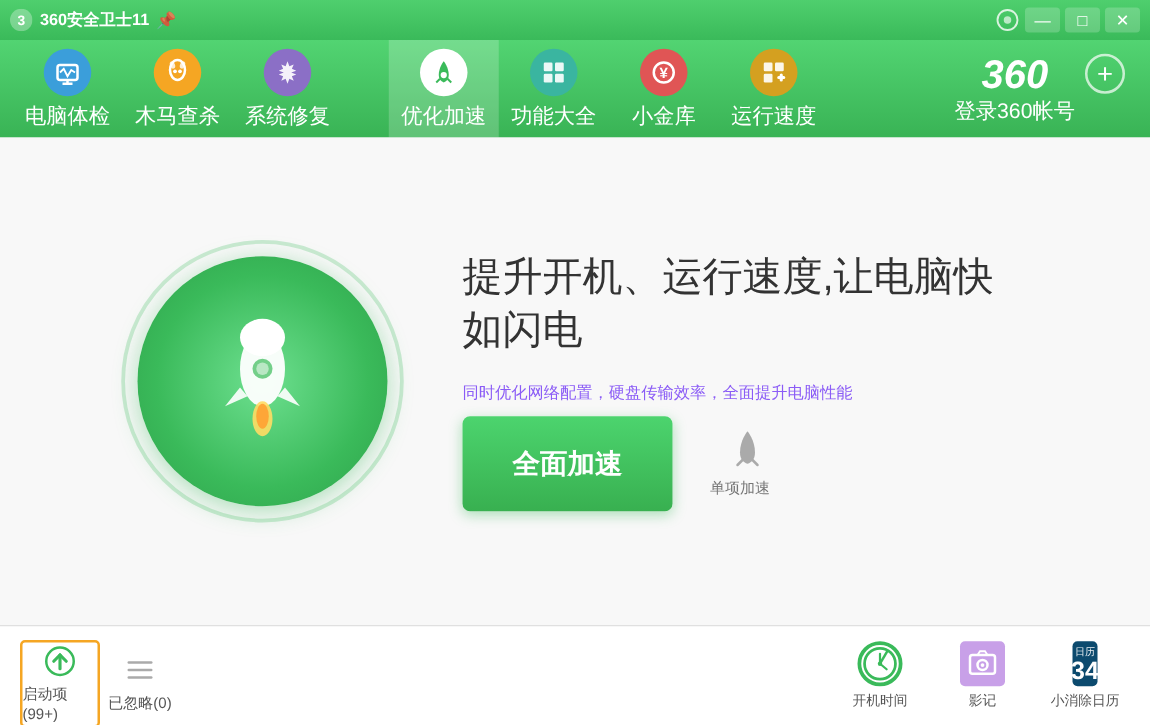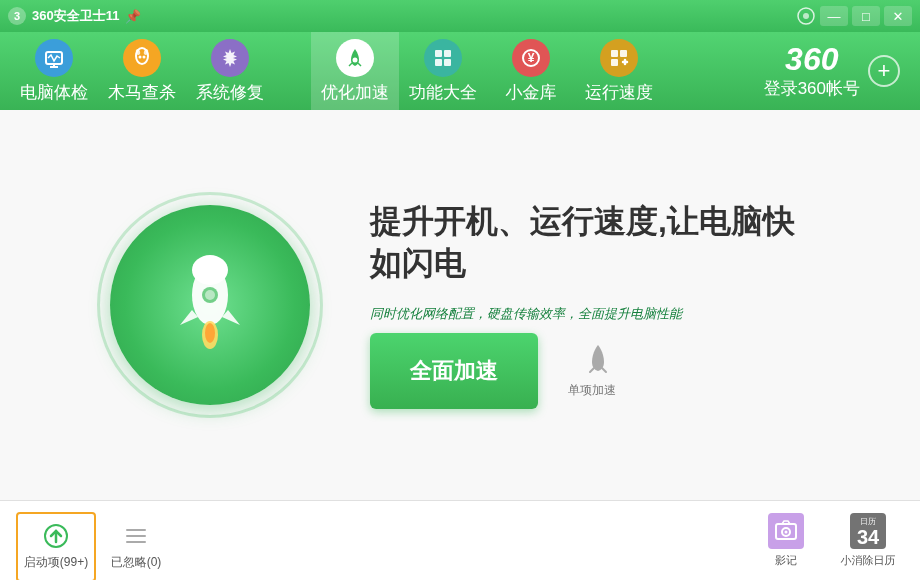--- a/index.html
+++ b/index.html
@@ -94,21 +94,21 @@
     .nav-icon.green-active {
       background: white;
       color: #3aba5a;
     }
     .nav-label { color: white; font-size: 17px; }
 
     
     .logo-area {
       margin-left: auto;
       display: flex;
-      align-items: center;
+      align-items: flex-start;
       gap: 8px;
       color: white;
     }
     .logo-360 {
       font-size: 32px;
       font-weight: bold;
       color: white;
       font-style: italic;
       line-height: 1;
     }
@@ -159,30 +159,29 @@
       border: 3px solid rgba(58,186,90,0.25);
     }
 
     
     .content-right {
       flex: 1;
       max-width: 440px;
     }
     .content-title {
       font-size: 32px;
-      font-weight: bold;
+      font-weight: normal;
       color: #333;
       margin-bottom: 20px;
       line-height: 1.3;
     }
     .content-sub {
       font-size: 13px;
-      color: #15803d;
+      color: #8b5cf6;
       margin-bottom: 10px;
-      font-style: italic;
     }
     .content-actions {
       display: flex;
       align-items: center;
       gap: 30px;
     }
     .btn-full-boost {
       padding: 23px 40px;
       background: linear-gradient(180deg, #4cd46e 0%, #38b050 100%);
       border: none;
@@ -214,21 +213,21 @@
       border-top: 1px solid #e0e0e0;
       display: flex;
       align-items: center;
       padding: 0 16px;
     }
     .bottom-item {
       display: flex;
       flex-direction: column;
       align-items: center;
       justify-content: center;
-      width: 80px;
+      width: 64px;
       height: 70px;
       cursor: pointer;
       font-size: 12px;
       color: #555;
       gap: 4px;
       margin-top: 12px;
     }
     .bottom-item.selected {
       border: 2px solid #f5a623;
       border-radius: 4px;
@@ -246,24 +245,24 @@
       height: 68px;
       cursor: pointer;
       font-size: 11px;
       color: #555;
       gap: 4px;
       justify-content: center;
     }
 
     
     .calendar-icon {
-      width: 36px;
+      width: 20px;
       height: 36px;
       border-radius: 4px;
-      background: #737373;
+      background: #0c4a6e;
       display: flex;
       flex-direction: column;
       align-items: center;
       justify-content: center;
       color: white;
       font-size: 10px;
       font-weight: bold;
       position: relative;
     }
     .calendar-date {
@@ -475,20 +474,31 @@
     <svg width="28" height="28" viewBox="0 0 28 28">
       <line x1="5" y1="8" x2="23" y2="8" stroke="#aaa" stroke-width="2" stroke-linecap="round"></line>
       <line x1="5" y1="14" x2="23" y2="14" stroke="#aaa" stroke-width="2" stroke-linecap="round"></line>
       <line x1="5" y1="20" x2="23" y2="20" stroke="#aaa" stroke-width="2" stroke-linecap="round"></line>
     </svg>
     <span>已忽略(0)</span>
   </div>
 
   <div class="bottom-right-items">
 
+    <div class="bottom-right-item">
+      <div class="clock-face">
+        <svg width="34" height="34" viewBox="0 0 34 34">
+          <circle cx="17" cy="17" r="14" fill="none" stroke="#3aba5a" stroke-width="2.5"></circle>
+          <line x1="17" y1="17" x2="17" y2="8" stroke="#3aba5a" stroke-width="2" stroke-linecap="round"></line>
+          <line x1="17" y1="17" x2="23" y2="22" stroke="#3aba5a" stroke-width="2" stroke-linecap="round"></line>
+          <circle cx="17" cy="17" r="2" fill="#3aba5a"></circle>
+        </svg>
+      </div>
+      <span>开机时间</span>
+    </div>
 
     <div class="bottom-right-item">
       <div class="photo-icon-box" style="width:36px;height:36px;background:#c8a0e8;border-radius:4px;display:flex;align-items:center;justify-content:center;">
         <svg width="24" height="24" viewBox="0 0 24 24">
           <rect x="2" y="5" width="20" height="15" rx="2" fill="none" stroke="white" stroke-width="2"></rect>
           <circle cx="12" cy="13" r="4" fill="none" stroke="white" stroke-width="2"></circle>
           <circle cx="12" cy="13" r="1.5" fill="white"></circle>
           <path d="M8 5 L10 2 L14 2 L16 5" fill="none" stroke="white" stroke-width="1.5"></path>
         </svg>
       </div>

